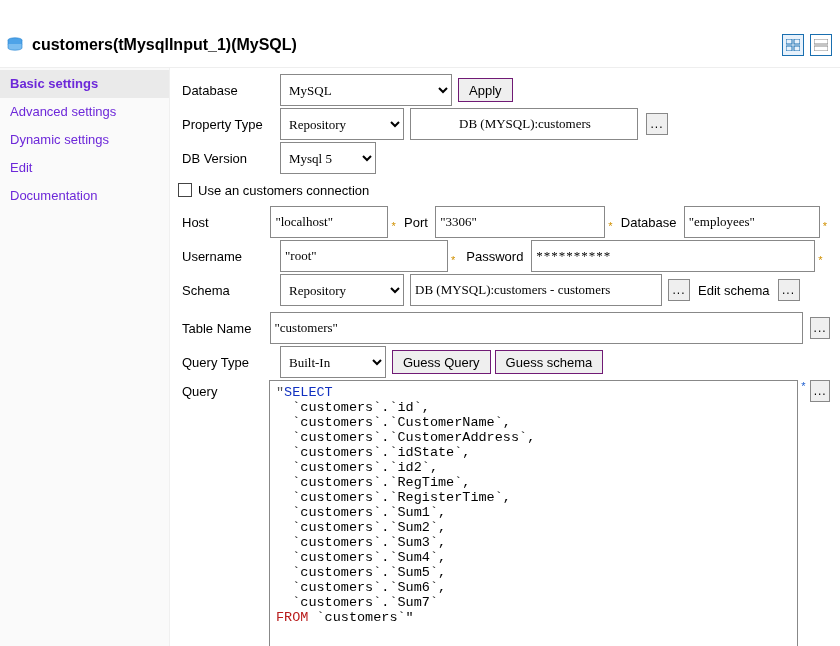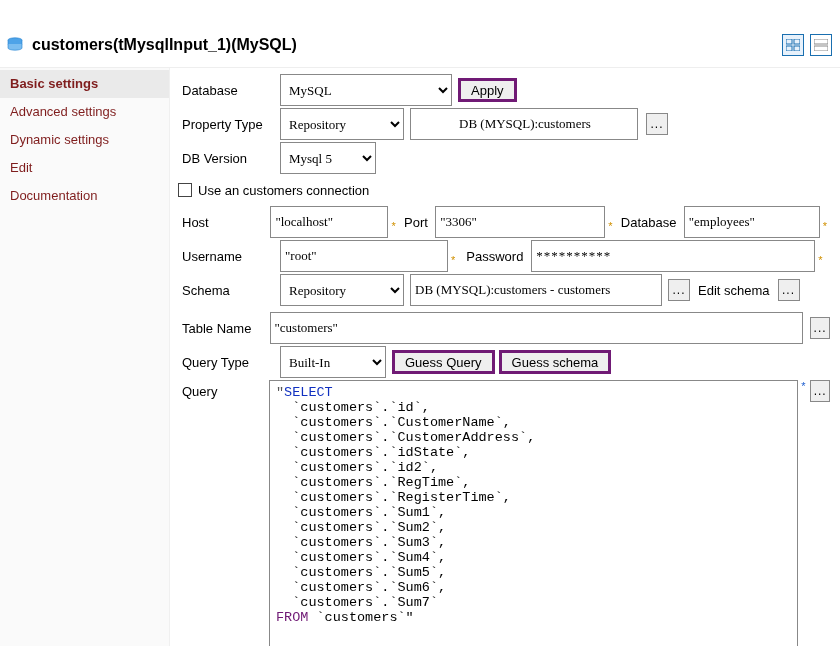--- a/index.html
+++ b/index.html
@@ -57,21 +57,21 @@
     height: 600px;
   }
   .sidebar {
     width: 170px;
     background: #fafafa;
     border-right: 1px solid #f0f0f0;
     padding-top: 2px;
   }
   .side-item {
     padding: 6px 10px;
-    color: #7f1d1d;
+    color: #6d28d9;
     cursor: pointer;
     border-bottom: 1px solid transparent;
   }
   .side-item.active, .side-item:first-child {
     background: #eaeaea;
   }
   .side-item.active {
     font-weight: 700;
   }
 
@@ -94,21 +94,21 @@
     border: 1px solid #888;
     background: #fff;
     height: 32px;
     padding: 0 4px;
     font-family: Liberation Serif, serif;
     font-size: 13px;
   }
   select { padding-right: 18px; }
   .btn {
     height: 24px;
-    border: 3px solid #701a75;
+    border: 1px solid #701a75;
     background: #efefef;
     padding: 0 10px;
     cursor: pointer;
     font-family: inherit;
     font-size: 13px;
   }
   .dots {
     width: 22px; height: 22px;
     border: 1px solid #888;
     background: #efefef;
@@ -148,21 +148,21 @@
     height: 100%;
     overflow-y: scroll;
     overflow-x: scroll;
     padding: 4px 6px;
     font-family: "Consolas", "Courier New", monospace;
     font-size: 13.5px;
     line-height: 15px;
     white-space: pre;
   }
   .kw-select { color: #1030c0; }
-  .kw-from { color: #701a75; }
+  .kw-from { color: #b91c1c; }
   .tick { color: #555; }
   .code-area::-webkit-scrollbar { width:16px; height:16px; }
   .code-area::-webkit-scrollbar-track { background:#f4f4f4; }
   .code-area::-webkit-scrollbar-thumb { background:#cfcfcf; }
   .code-area::-webkit-scrollbar-button { background:#eaeaea; height:16px; width:16px; }
 
 </style>
 </head>
 <body>
 

